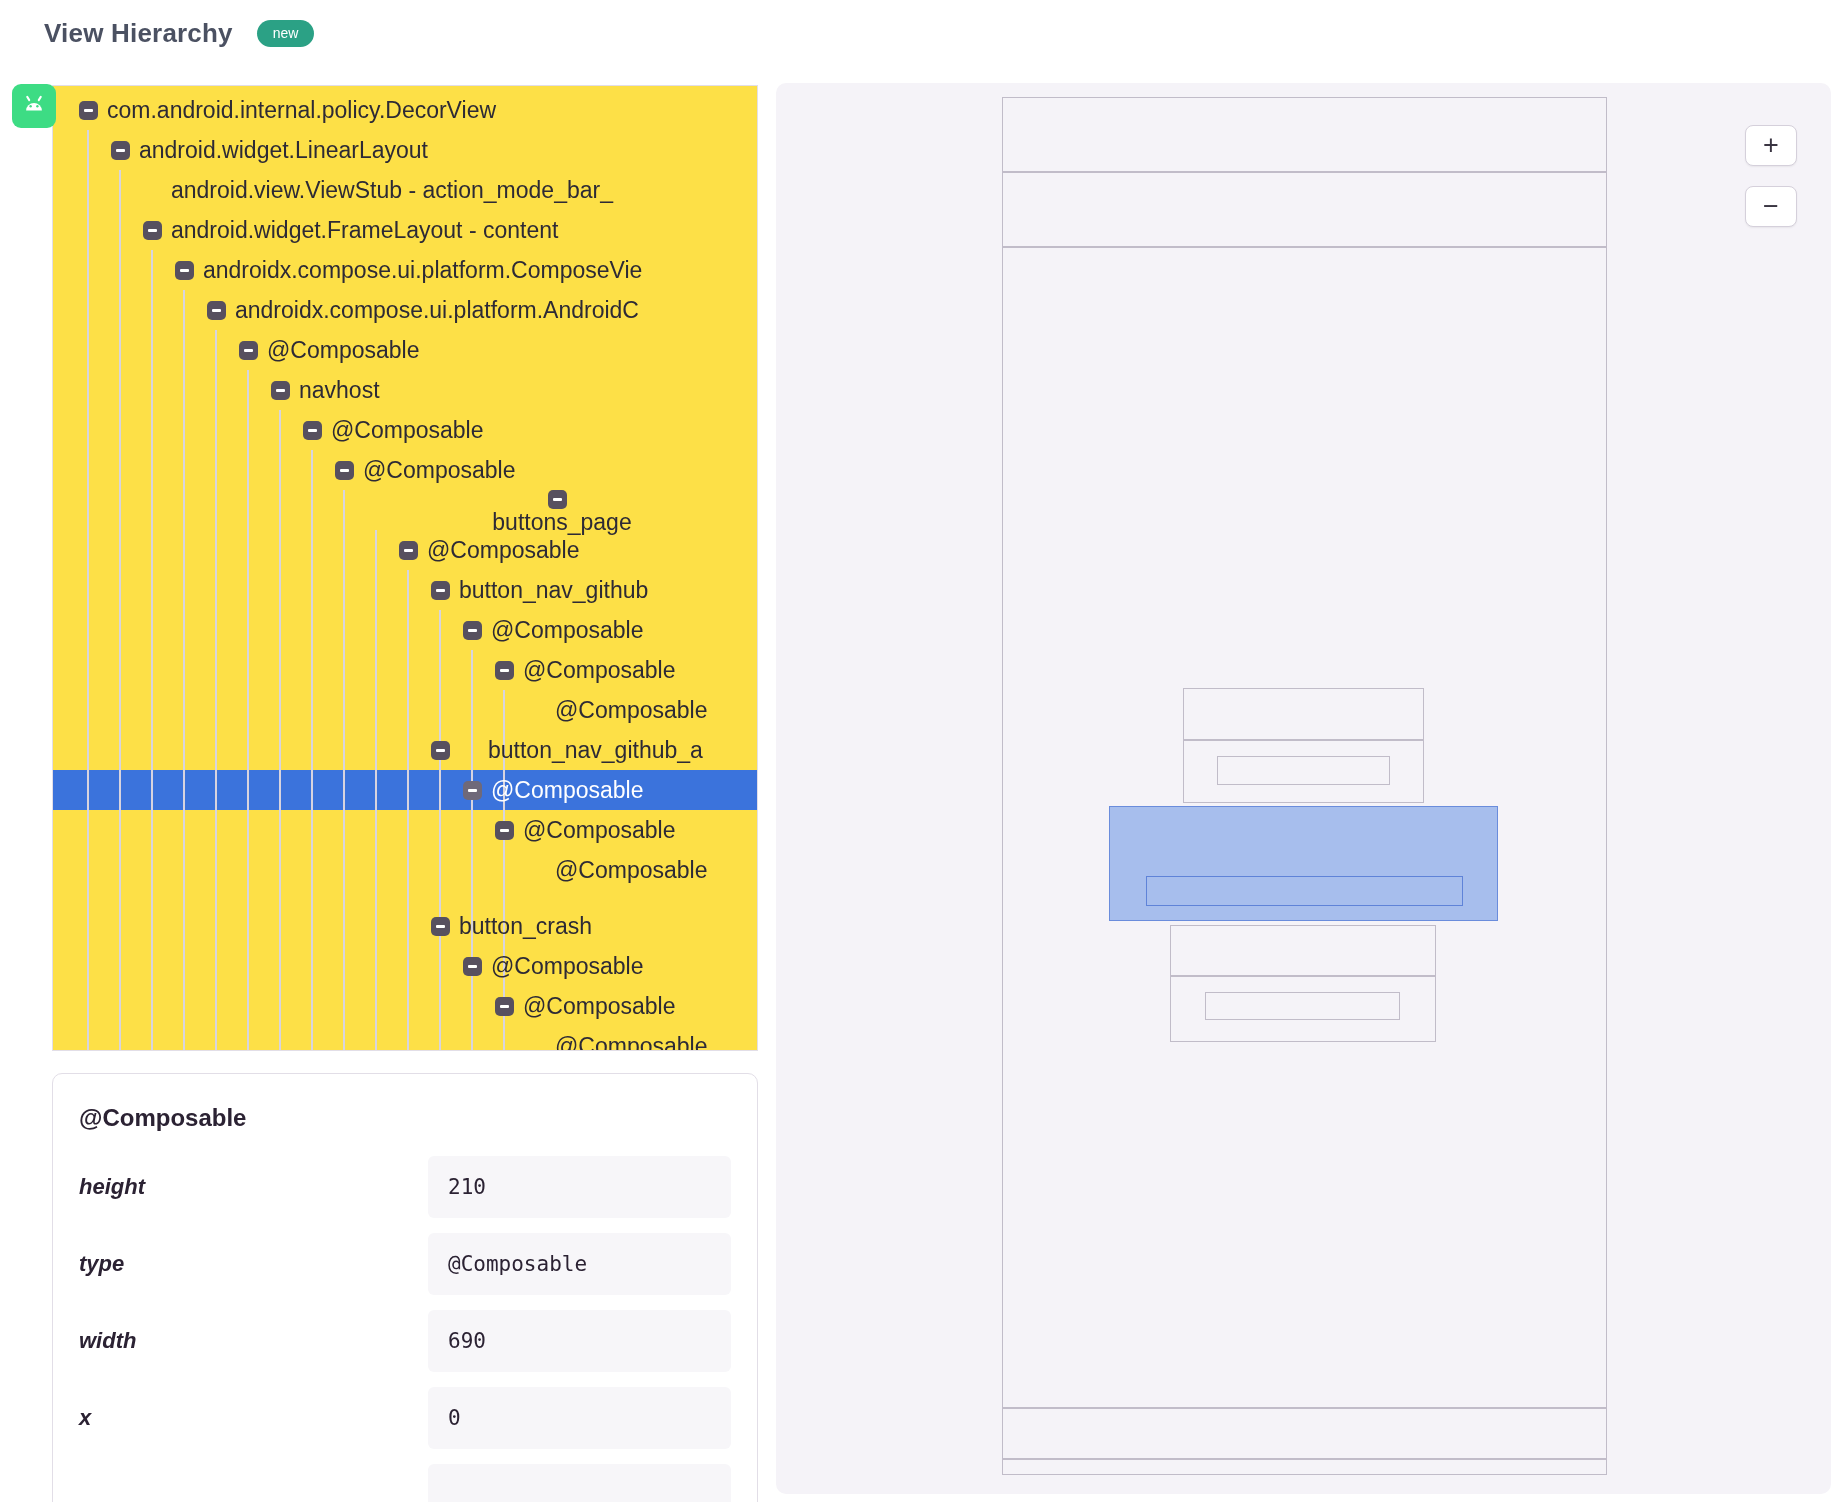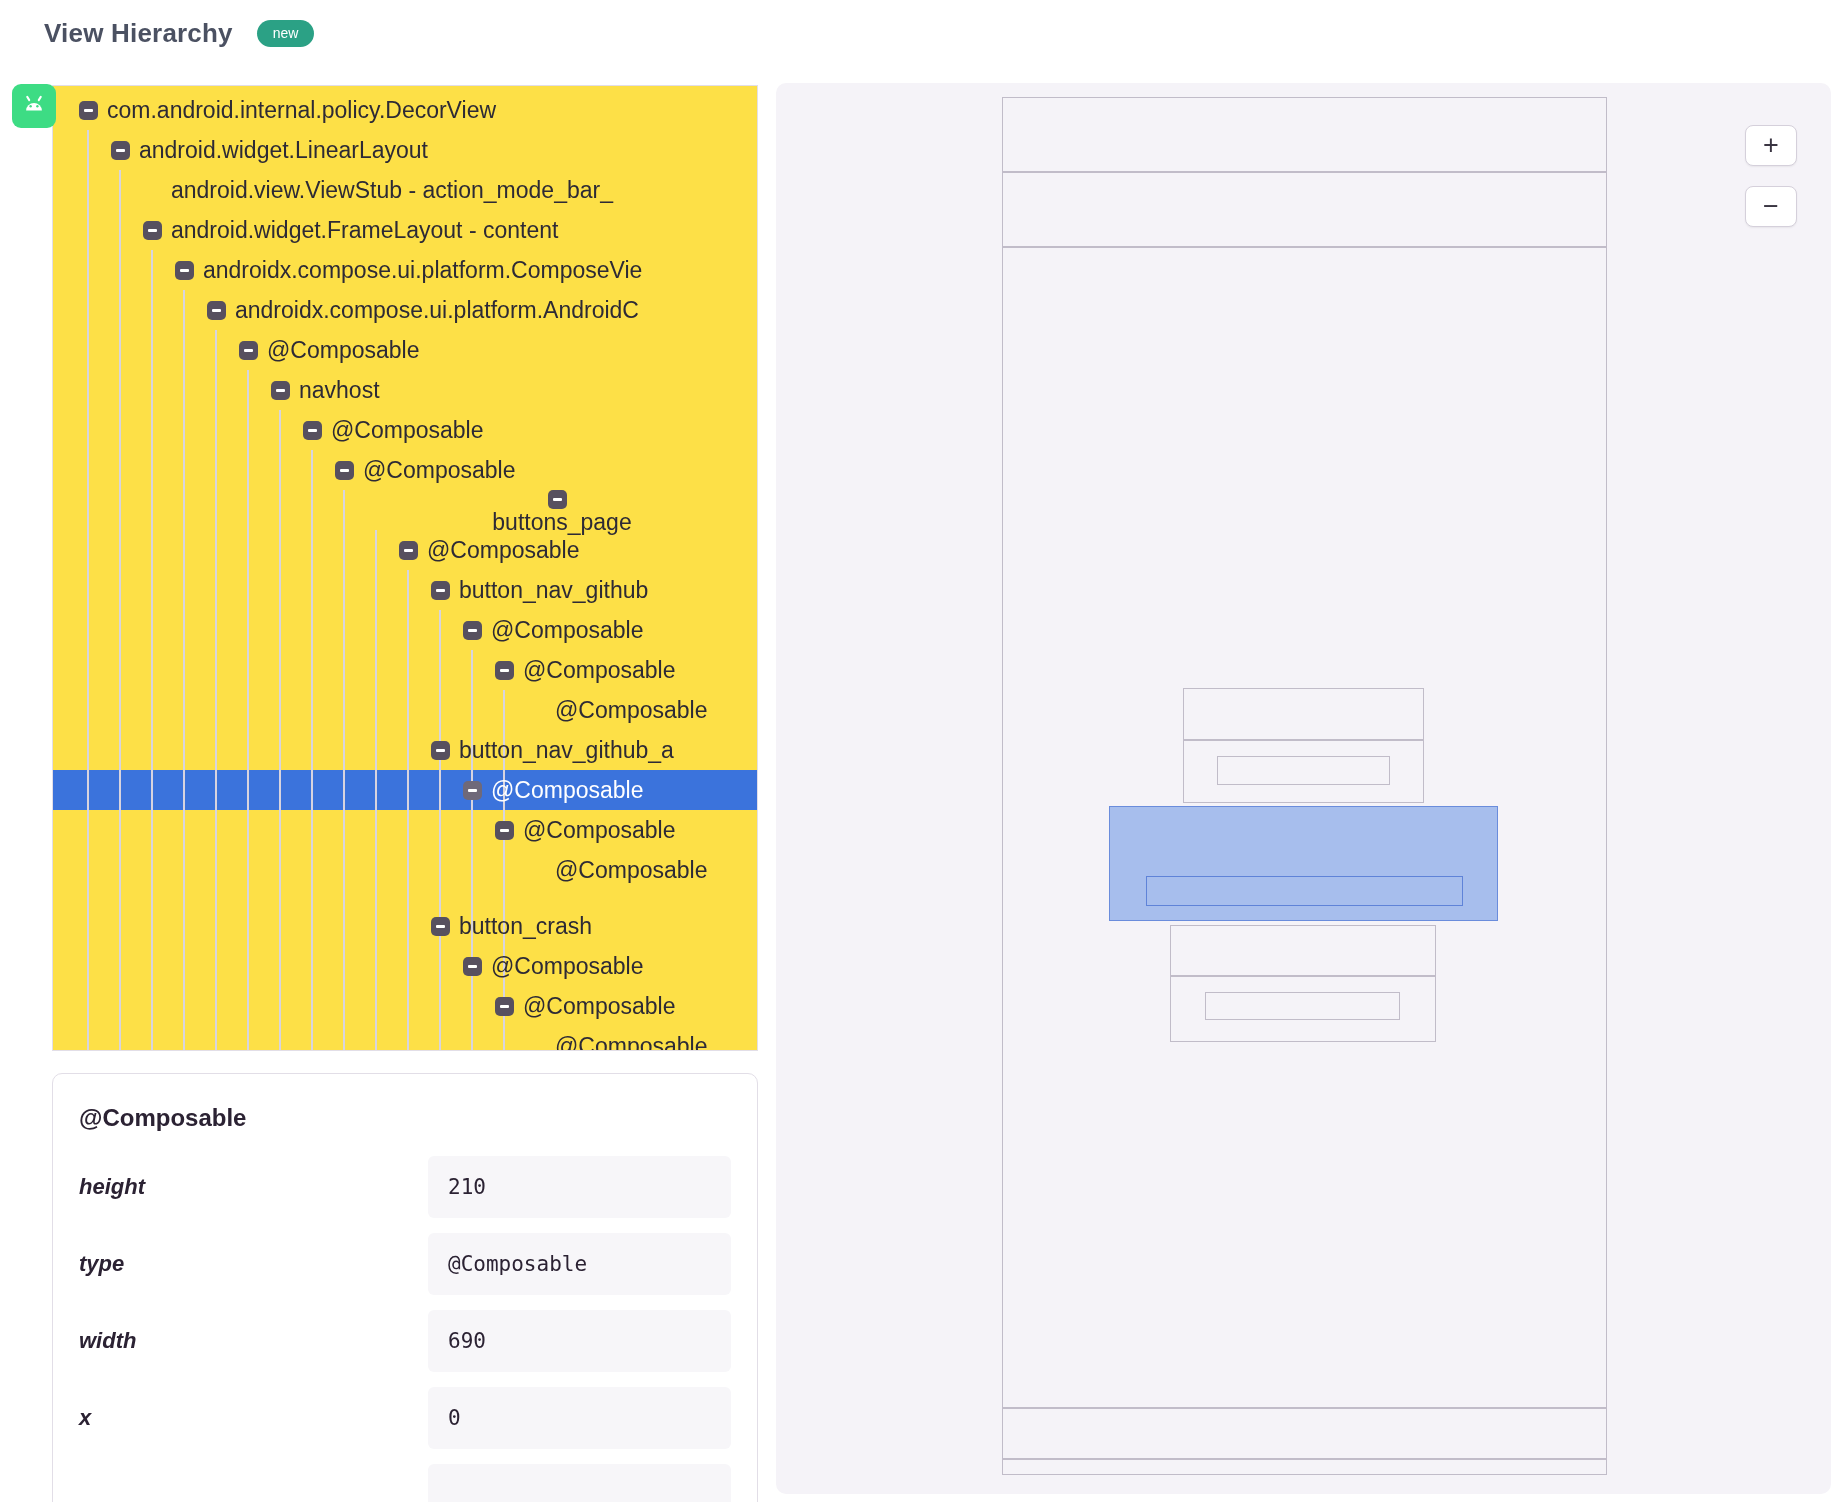--- a/index.html
+++ b/index.html
@@ -141,21 +141,21 @@
         <span class="twisty"></span>
         <span class="tlabel">@Composable</span>
       </div>
       <div class="trow" style="padding-left: 442px;">
         <span class="twisty"></span>
         <span class="tlabel">@Composable</span>
       </div>
       <div class="trow" style="padding-left: 502px;">
         <span class="tlabel">@Composable</span>
       </div>
-      <div class="trow" style="padding-left: 378px;">
+      <div class="trow" style="padding-left: 378px; gap: 29px;">
         <span class="twisty"></span>
         <span class="tlabel">button_nav_github_a</span>
       </div>
       <div class="trow sel" style="padding-left: 410px;">
         <span class="twisty"></span>
         <span class="tlabel">@Composable</span>
       </div>
       <div class="trow" style="padding-left: 442px;">
         <span class="twisty"></span>
         <span class="tlabel">@Composable</span>

